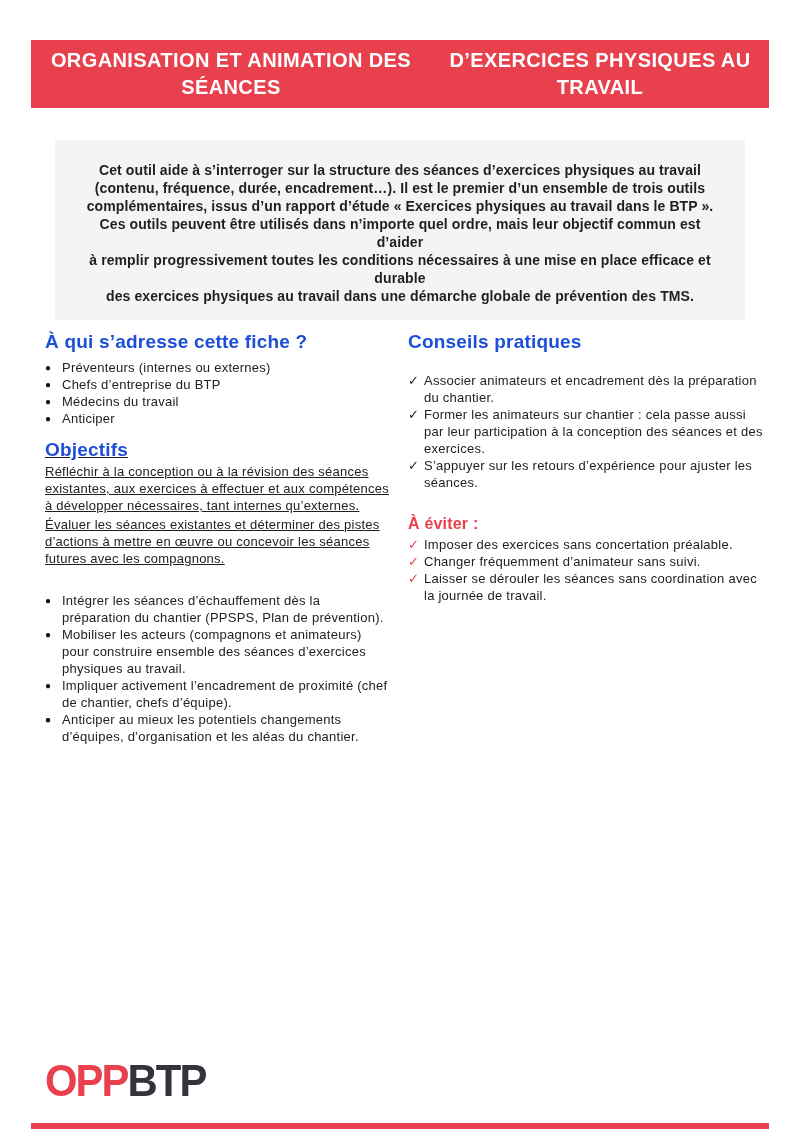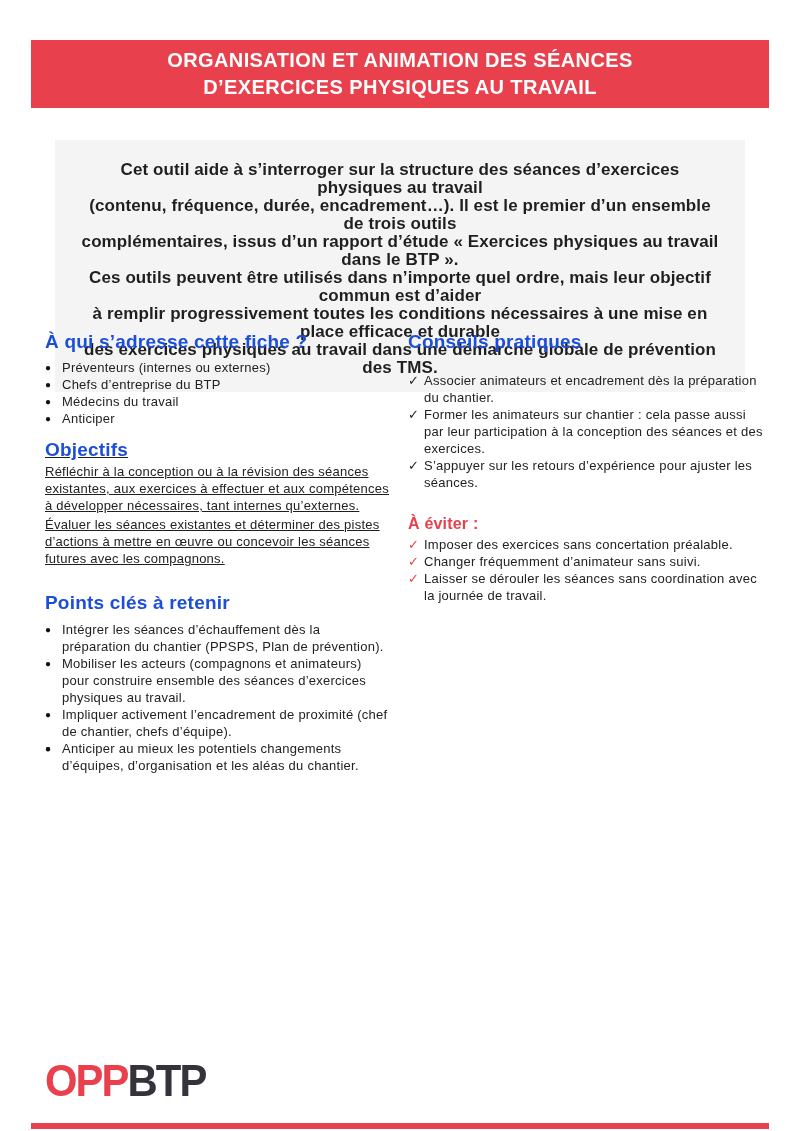--- a/index.html
+++ b/index.html
@@ -15,21 +15,21 @@
     color: #1f1f1f;
   }
 
   
   .banner {
     position: absolute;
     left: 31px; top: 40px;
     width: 738px; height: 68px;
     background: #e8414d;
     display: flex;
-    flex-direction: column;
+    flex-direction: row;
     align-items: center;
     justify-content: center;
   }
   .banner .line {
     color: #ffffff;
     font-weight: bold;
     font-size: 20px;
     line-height: 27px;
     letter-spacing: 0.4px;
     text-align: center;
@@ -39,21 +39,21 @@
   .intro {
     position: absolute;
     left: 55px; top: 140px;
     width: 690px;
     background: #f4f4f4;
     padding: 21px 24px 15px;
     text-align: center;
   }
   .intro .line {
     font-weight: bold;
-    font-size: 17px;
+    font-size: 14px;
     line-height: 18px;
     color: #1f1f1f;
     letter-spacing: 0.1px;
   }
 
   
   .col-left  { position: absolute; left: 45px;  top: 331px; width: 347px; }
   .col-right { position: absolute; left: 408px; top: 331px; width: 358px; }
 
   h2.sec-title {
@@ -154,21 +154,20 @@
       </ul>
     </section>
 
     <section class="objectives">
       <h2 class="sec-title">Objectifs</h2>
       <p class="body-text">Réfléchir à la conception ou à la révision des séances existantes, aux exercices à effectuer et aux compétences à développer nécessaires, tant internes qu’externes.</p>
       <p class="body-text">Évaluer les séances existantes et déterminer des pistes d’actions à mettre en œuvre ou concevoir les séances futures avec les compagnons.</p>
     </section>
 
     <section class="key-points">
-      <h2 class="sec-title">Points clés à retenir</h2>
       <ul class="bullet-list">
         <li><span class="bullet">●</span><span>Intégrer les séances d’échauffement dès la préparation du chantier (PPSPS, Plan de prévention).</span></li>
         <li><span class="bullet">●</span><span>Mobiliser les acteurs (compagnons et animateurs) pour construire ensemble des séances d’exercices physiques au travail.</span></li>
         <li><span class="bullet">●</span><span>Impliquer activement l’encadrement de proximité (chef de chantier, chefs d’équipe).</span></li>
         <li><span class="bullet">●</span></li>
         <li><span class="bullet">●</span><span>Anticiper au mieux les potentiels changements d’équipes, d’organisation et les aléas du chantier.</span></li>
       </ul>
     </section>
 
   </div>

